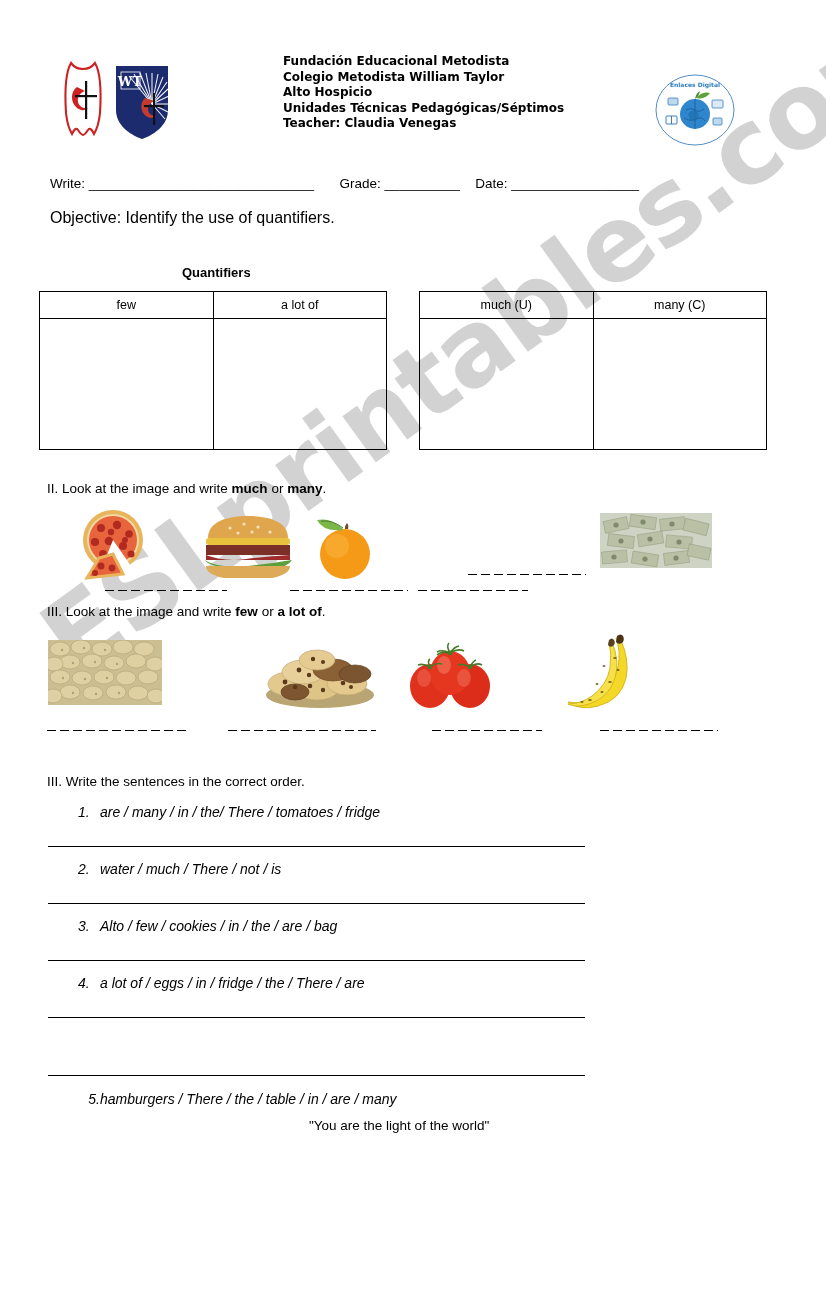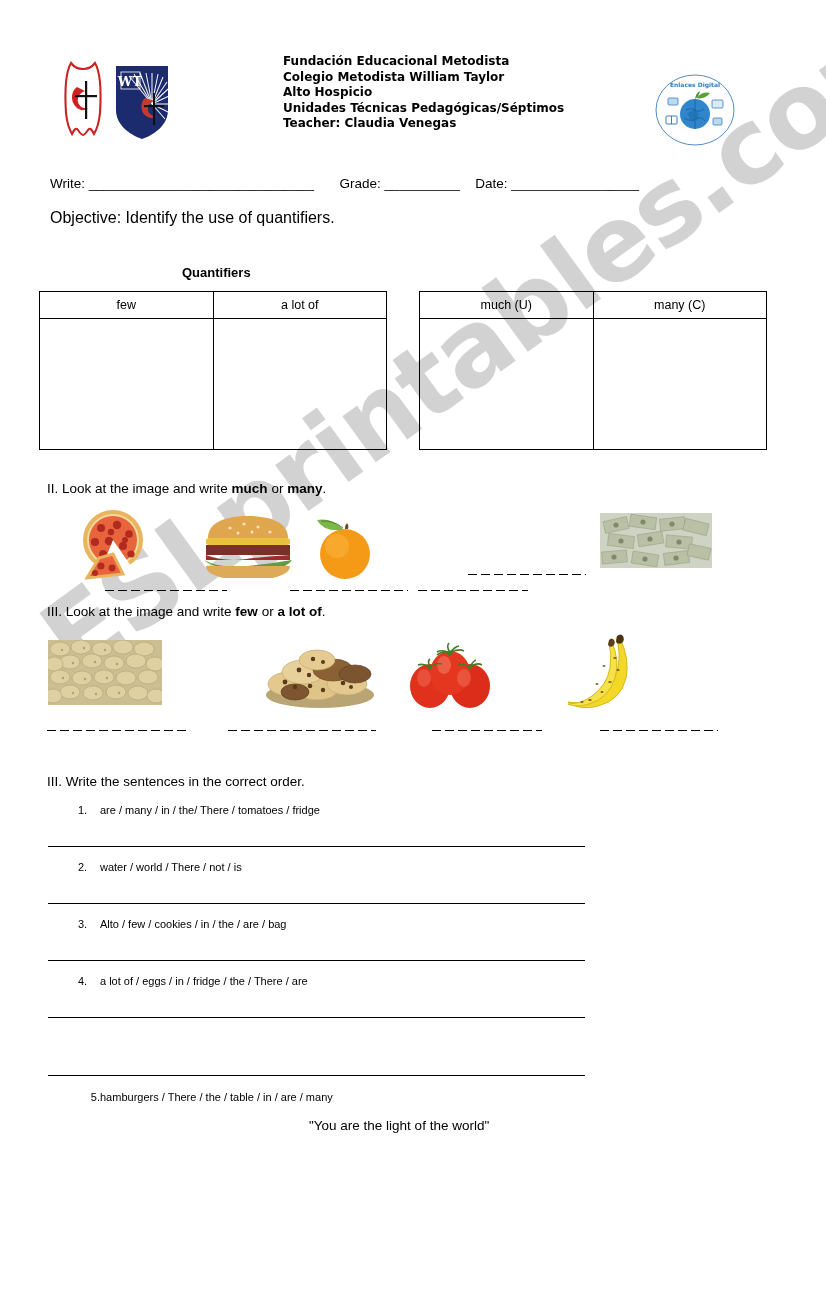--- a/index.html
+++ b/index.html
@@ -195,23 +195,24 @@
 
   
   #blank-potato  { left: 47px;  top: 730px; width: 140px; }
   #blank-cookie  { left: 228px; top: 730px; width: 148px; }
   #blank-tomato  { left: 432px; top: 730px; width: 110px; }
   #blank-banana  { left: 600px; top: 730px; width: 118px; }
 
   
   .sent {
     position: absolute;
-    font-size: 11px;
+    font-size: 14px;
     white-space: nowrap;
     font-family: "Liberation Sans", sans-serif;
+    font-style: italic;
   }
   .sent .num { display: inline-block; width: 22px; }
   .long-blank {
     position: absolute;
     left: 48px;
     width: 537px;
     border-bottom: 1.5px solid #000;
     height: 0;
   }
 
@@ -543,21 +544,21 @@
     <div class="blank dashy" id="blank-banana"></div>
 
     <div id="instr-4" class="txt">III. Write the sentences in the correct order.</div>
 
     <div class="sent" id="sent-1">
       <span class="num">1.</span><span>are / many / in / the/ There / tomatoes / fridge</span>
     </div>
     <div class="long-blank" id="rule-1"></div>
 
     <div class="sent" id="sent-2">
-      <span class="num">2.</span><span>water / world / There / not / is</span>
+      <span class="num">2.</span><span>water / much / There / not / is</span>
     </div>
     <div class="long-blank" id="rule-2"></div>
 
     <div class="sent" id="sent-3">
       <span class="num">3.</span><span>Alto / few / cookies / in / the / are / bag</span>
     </div>
     <div class="long-blank" id="rule-3"></div>
 
     <div class="sent" id="sent-4">
       <span class="num">4.</span><span>a lot of / eggs / in / fridge / the / There / are</span>

